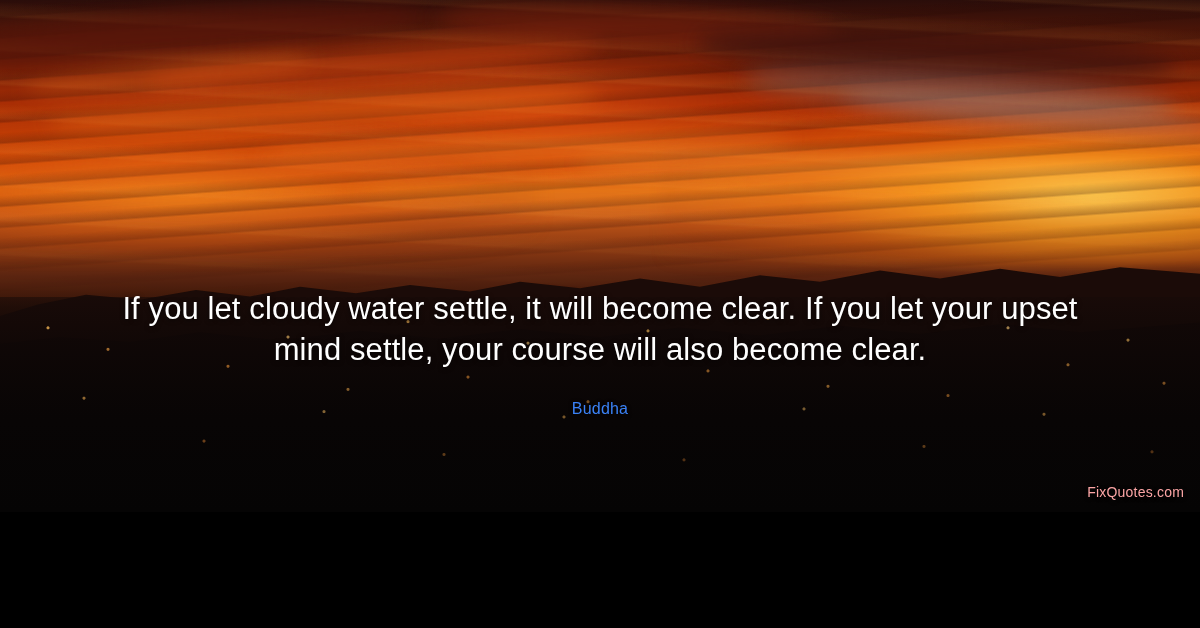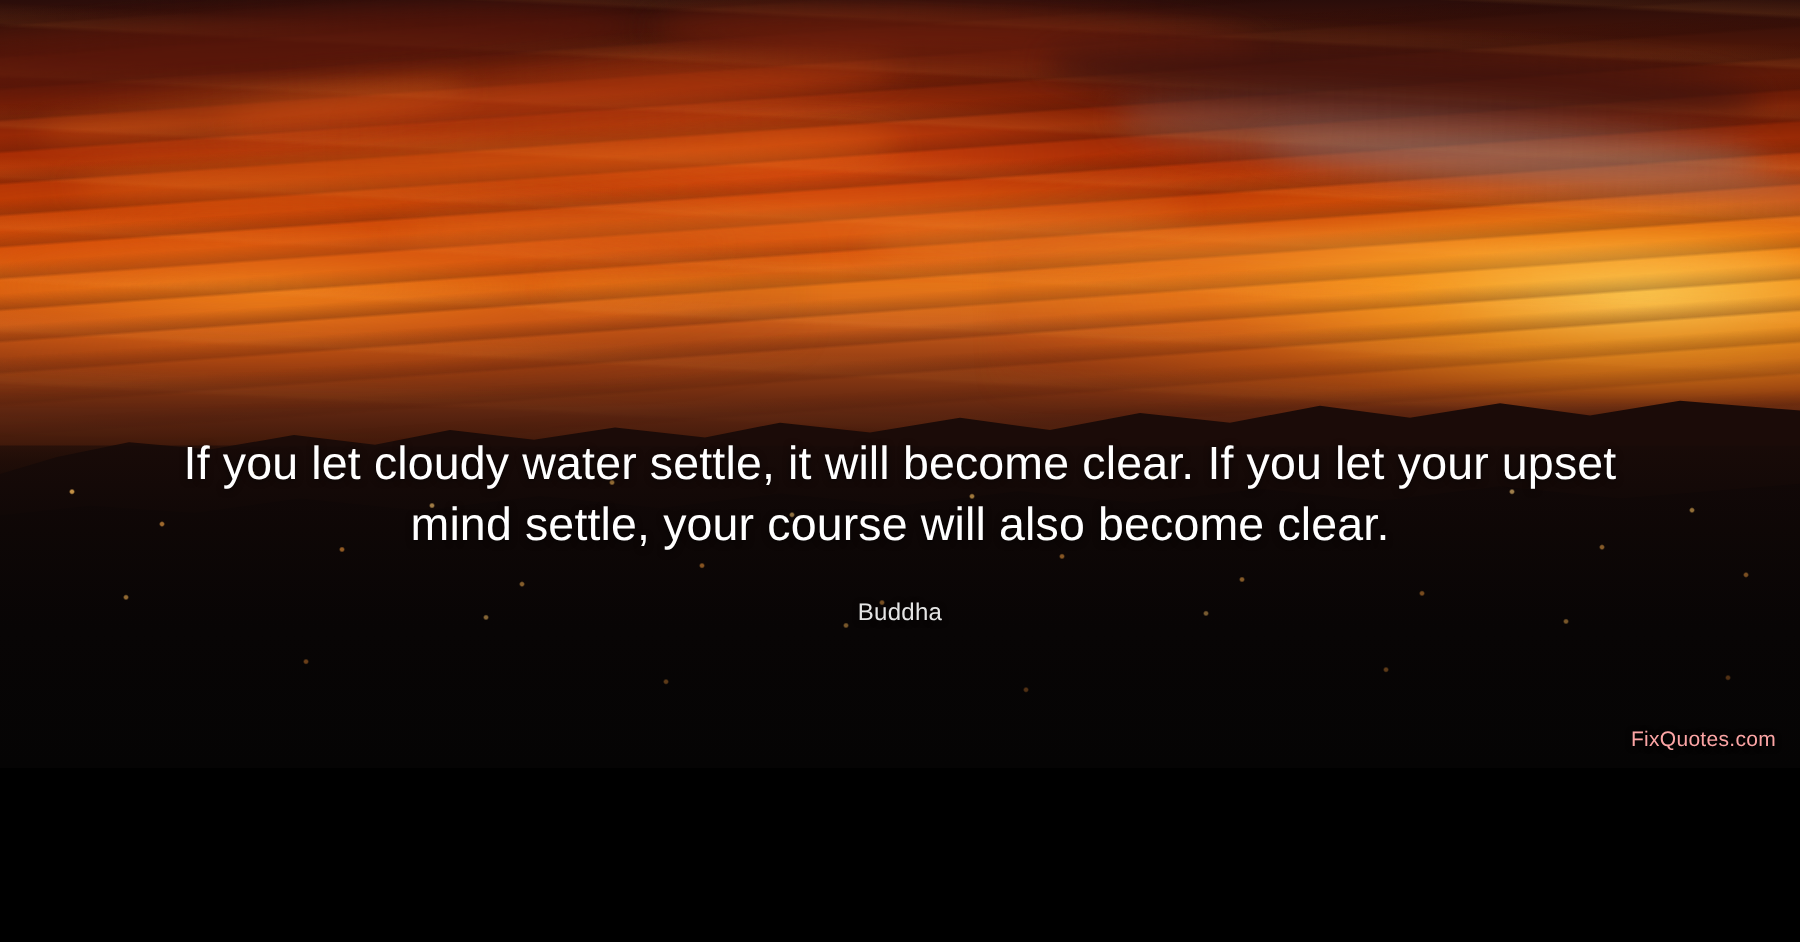--- a/index.html
+++ b/index.html
@@ -205,21 +205,21 @@
     color: #ffffff;
     font-size: 31px;
     line-height: 1.33;
     font-weight: 400;
     letter-spacing: 0.1px;
     text-shadow: 0 1px 5px rgba(0,0,0,0.65);
     margin: 0;
   }
   .quote-author {
     margin-top: 30px;
-    color: #e5e5e5;
+    color: #3b82f6;
     font-size: 16px;
     font-weight: 400;
     letter-spacing: 0.2px;
     text-shadow: 0 1px 4px rgba(0,0,0,0.7);
   }
 
   
   .watermark {
     position: absolute;
     right: 16px;

